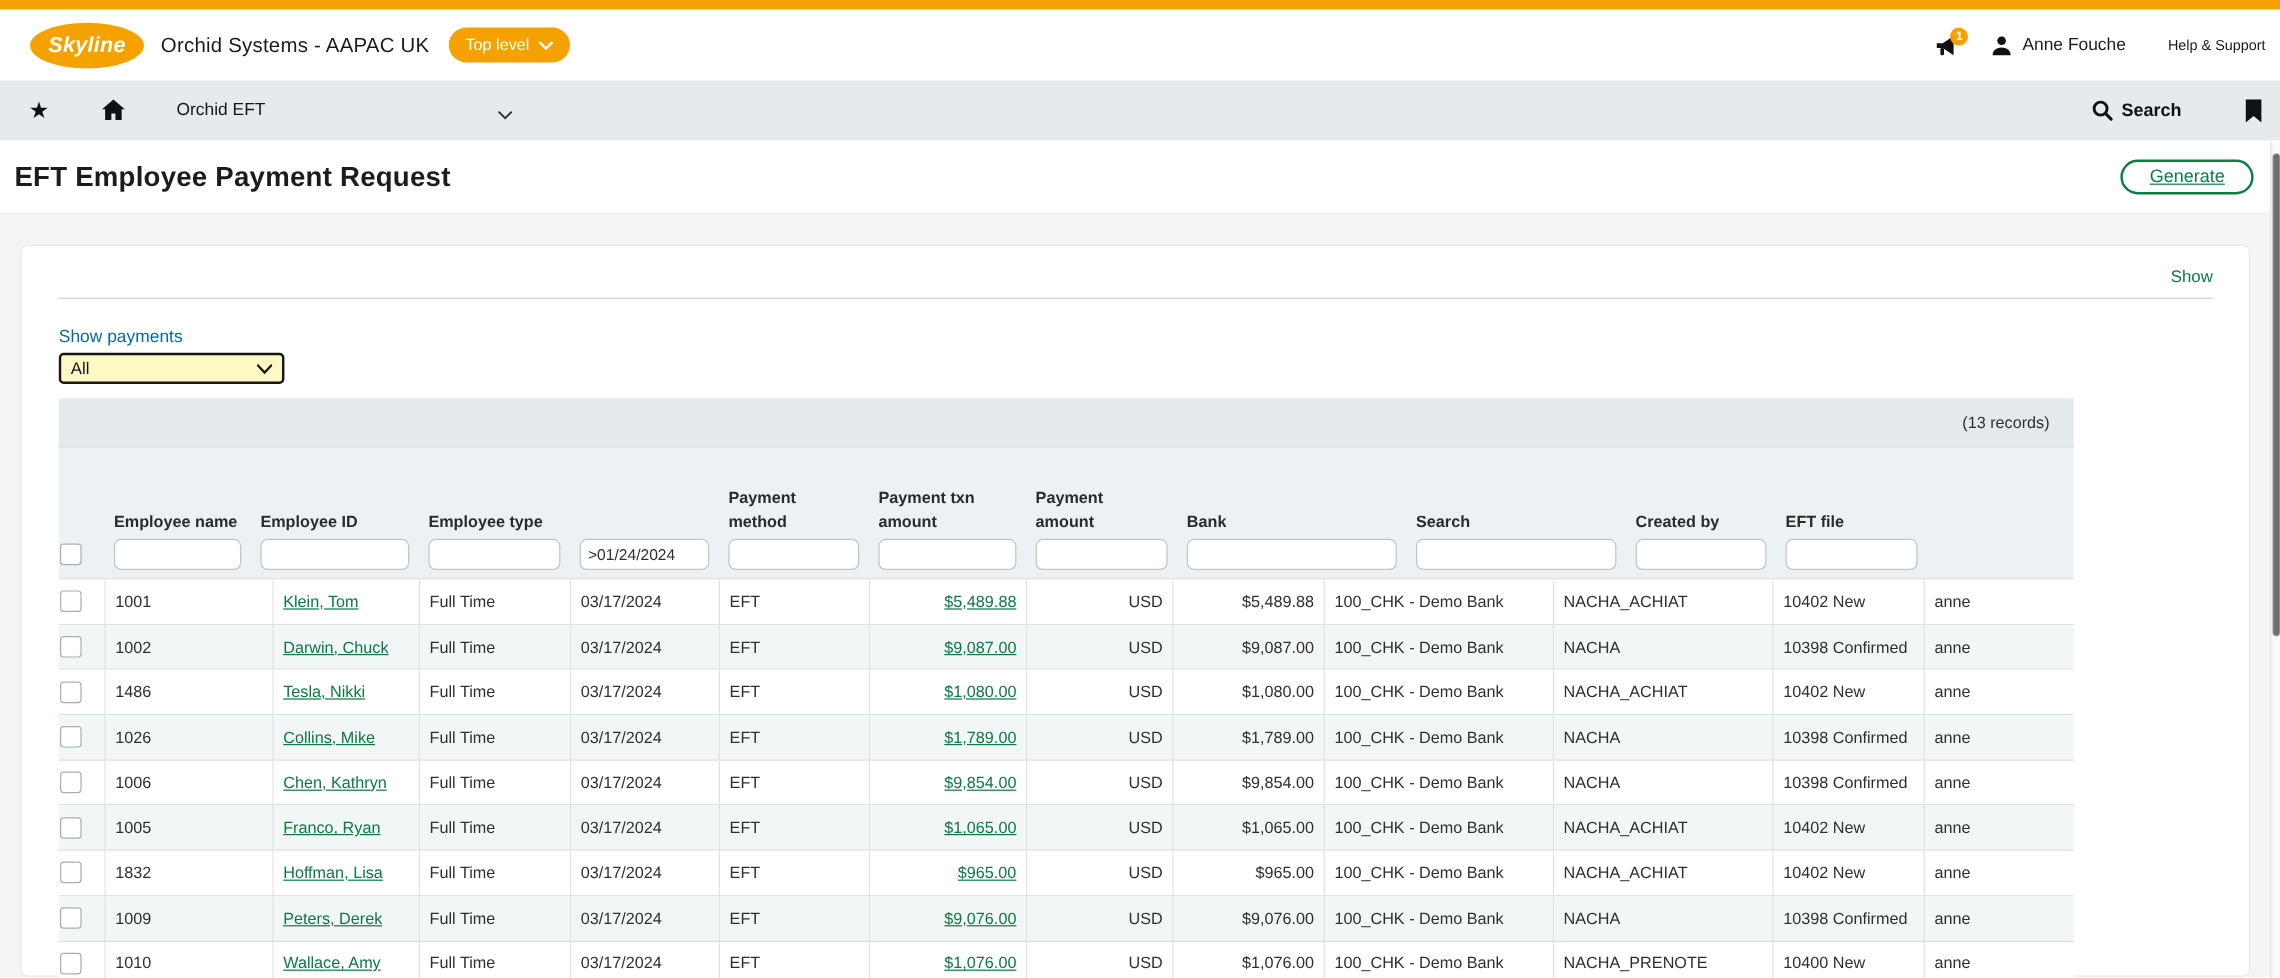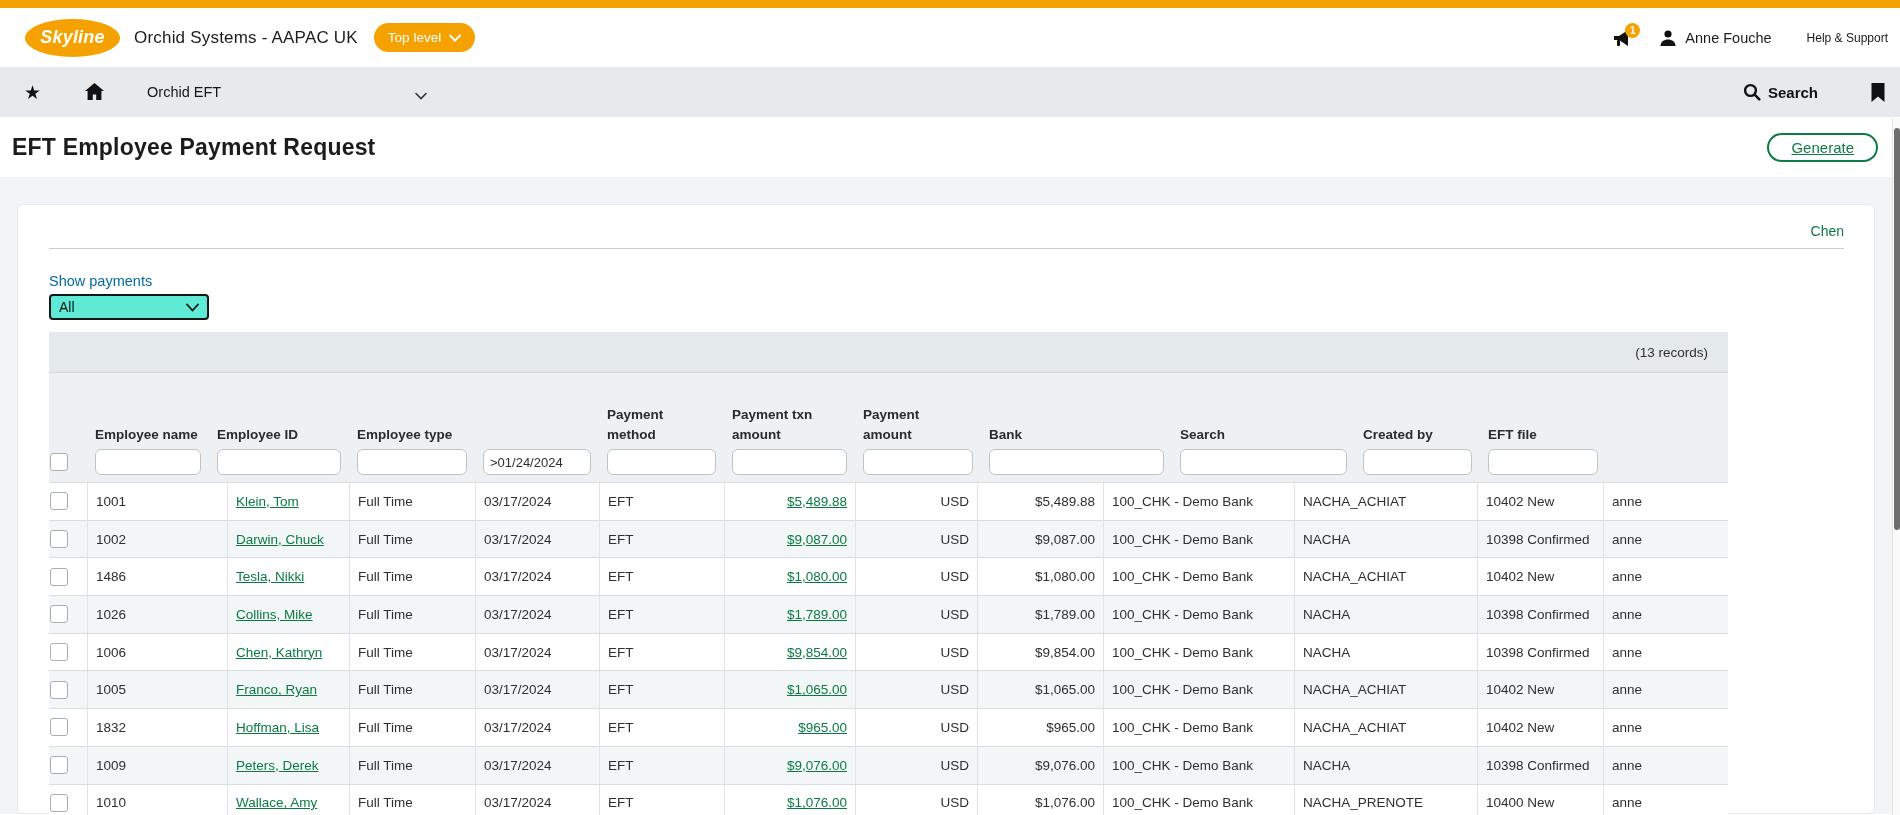--- a/index.html
+++ b/index.html
@@ -46,22 +46,22 @@
   .generate span { text-decoration:underline; }
 
   
   .page { background:#F2F4F5; height:637px; padding:27px 25px 0 17px; }
   .card { background:#fff; border:1px solid #E7E9EB; border-radius:6px; width:1858px; height:100%;
     padding:14px 30px 0 31px; }
   .help-row { text-align:right; padding-top:3px; }
   .help-row a { color:#0A7A42; font-size:14px; cursor:pointer; }
   .divider { border-bottom:1px solid #C9CDD0; margin-top:8px; }
   .filter-label { margin-top:24px; font-size:14.5px; color:#0369a1; }
-  .select { margin-top:5px; width:160px; height:26px; border:2px solid #161616; border-radius:4px;
-    display:flex; align-items:center; justify-content:space-between; padding:0 8px; cursor:pointer; background:#5eead4; }
+  .select { margin-top:5px; width:188px; height:26px; border:2px solid #161616; border-radius:4px;
+    display:flex; align-items:center; justify-content:space-between; padding:0 8px; cursor:pointer; background:#fef9c3; }
   .select span { font-size:14px; color:#111; }
 
   
   .table { margin-top:12px; width:1679px; }
   .records { height:41px; background:#E4E9EC; border-bottom:1px solid #D3D8DB;
     display:flex; align-items:center; justify-content:flex-end; padding-right:20px; }
   .records span { font-size:13.5px; color:#2f2f2f; }
   .thead { height:110px; background:#EDF1F3; display:flex; border-bottom:1px solid #D9DEE2; }
   .hcell { display:flex; flex-direction:column; justify-content:flex-end; padding:0 8px 7px 8px; }
   .hlabel { font-size:13.5px; font-weight:bold; color:#2b2b2b; line-height:20px; white-space:pre-line; margin-bottom:4px; }
@@ -153,21 +153,21 @@
 <div class="titlebar">
   <h1>EFT Employee Payment Request</h1>
   <button class="generate">
     <span>Generate</span>
   </button>
 </div>
 
 <div class="page">
   <div class="card">
     <div class="help-row">
-      <a>Chen</a>
+      <a>Show</a>
     </div>
     <div class="divider"></div>
     <div class="filter-label">Show payments</div>
     <div class="select">
       <span>All</span>
       <svg width="13" height="9" viewBox="0 0 13 9">
           <polyline points="1,1.5 6.5,7.5 12,1.5" fill="none" stroke="#111" stroke-width="1.8" stroke-linecap="round"></polyline>
         </svg>
     </div>
 

